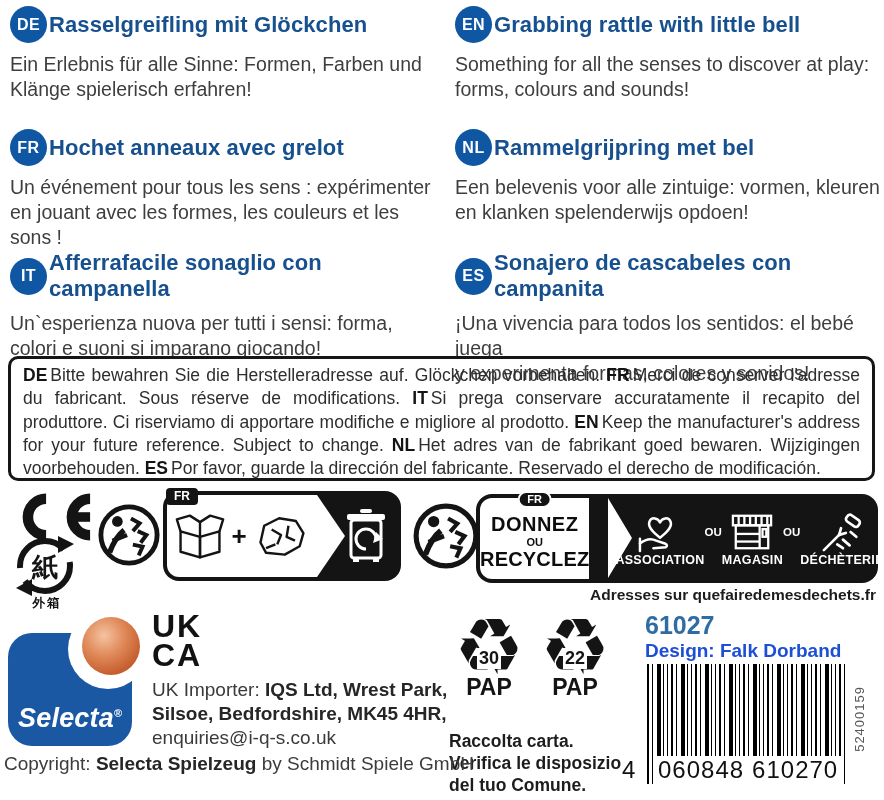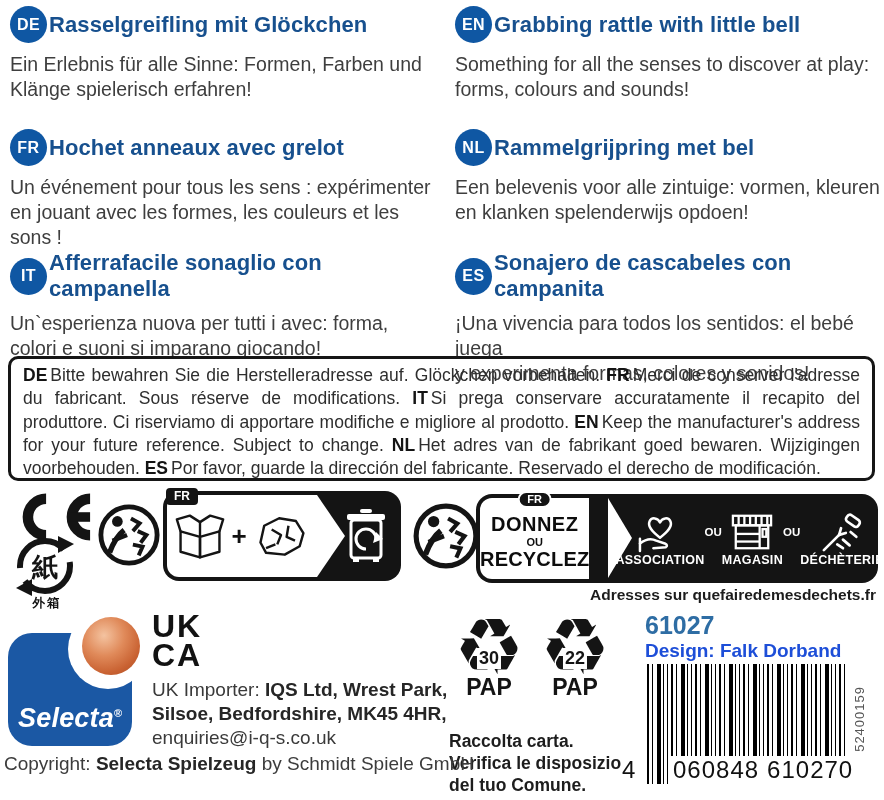--- a/index.html
+++ b/index.html
@@ -111,21 +111,21 @@
       #000 10px 14px, #fff 14px 16px, #000 16px 17px, #fff 17px 20px,
       #000 20px 21px, #fff 21px 24px);
   }
   .bc-digits {
     position:absolute; left:0; right:0; bottom:0; height:27px;
     display:flex; justify-content:space-between; align-items:flex-end;
     font-size:24px; color:#111; letter-spacing:1px;
   }
   .bc-digits .d0 { position:absolute; left:-25px; bottom:0; background:#fff; }
   .bc-digits .g { background:#fff; padding:0 4px; }
-  .bc-digits .g1 { margin-left:22px; }
+  .bc-digits .g1 { margin-left:7px; }
   .bc-digits .g2 { margin-right:7px; }
   .serial {
     position:absolute; left:852px; top:686px; font-size:13px; color:#555;
     writing-mode:vertical-rl; transform:rotate(180deg); letter-spacing:1px;
   }
   .copyright { position:absolute; left:4px; top:752px; font-size:19px; line-height:1.3; color:#3c3c3c; }
   .copyright b { color:#262626; }
   svg { display:block; }
 </style>
 </head>
@@ -163,21 +163,21 @@
       <span class="lang-title">Rammelgrijpring met bel</span>
     </div>
     <p class="lang-body">Een belevenis voor alle zintuige: vormen, kleuren
 en klanken spelenderwijs opdoen!</p>
   </div>
   <div class="lang-block lb4">
     <div class="lang-head">
       <span class="badge">IT</span>
       <span class="lang-title">Afferrafacile sonaglio con campanella</span>
     </div>
-    <p class="lang-body">Un`esperienza nuova per tutti i avec: forma,
+    <p class="lang-body">Un`esperienza nuova per tutti i sensi: forma,
 colori e suoni si imparano giocando!</p>
   </div>
   <div class="lang-block lb5">
     <div class="lang-head">
       <span class="badge">ES</span>
       <span class="lang-title">Sonajero de cascabeles con campanita</span>
     </div>
     <p class="lang-body">¡Una vivencia para todos los sentidos: el bebé juega
 y experimenta formas, colores y sonidos!</p>
   </div>

